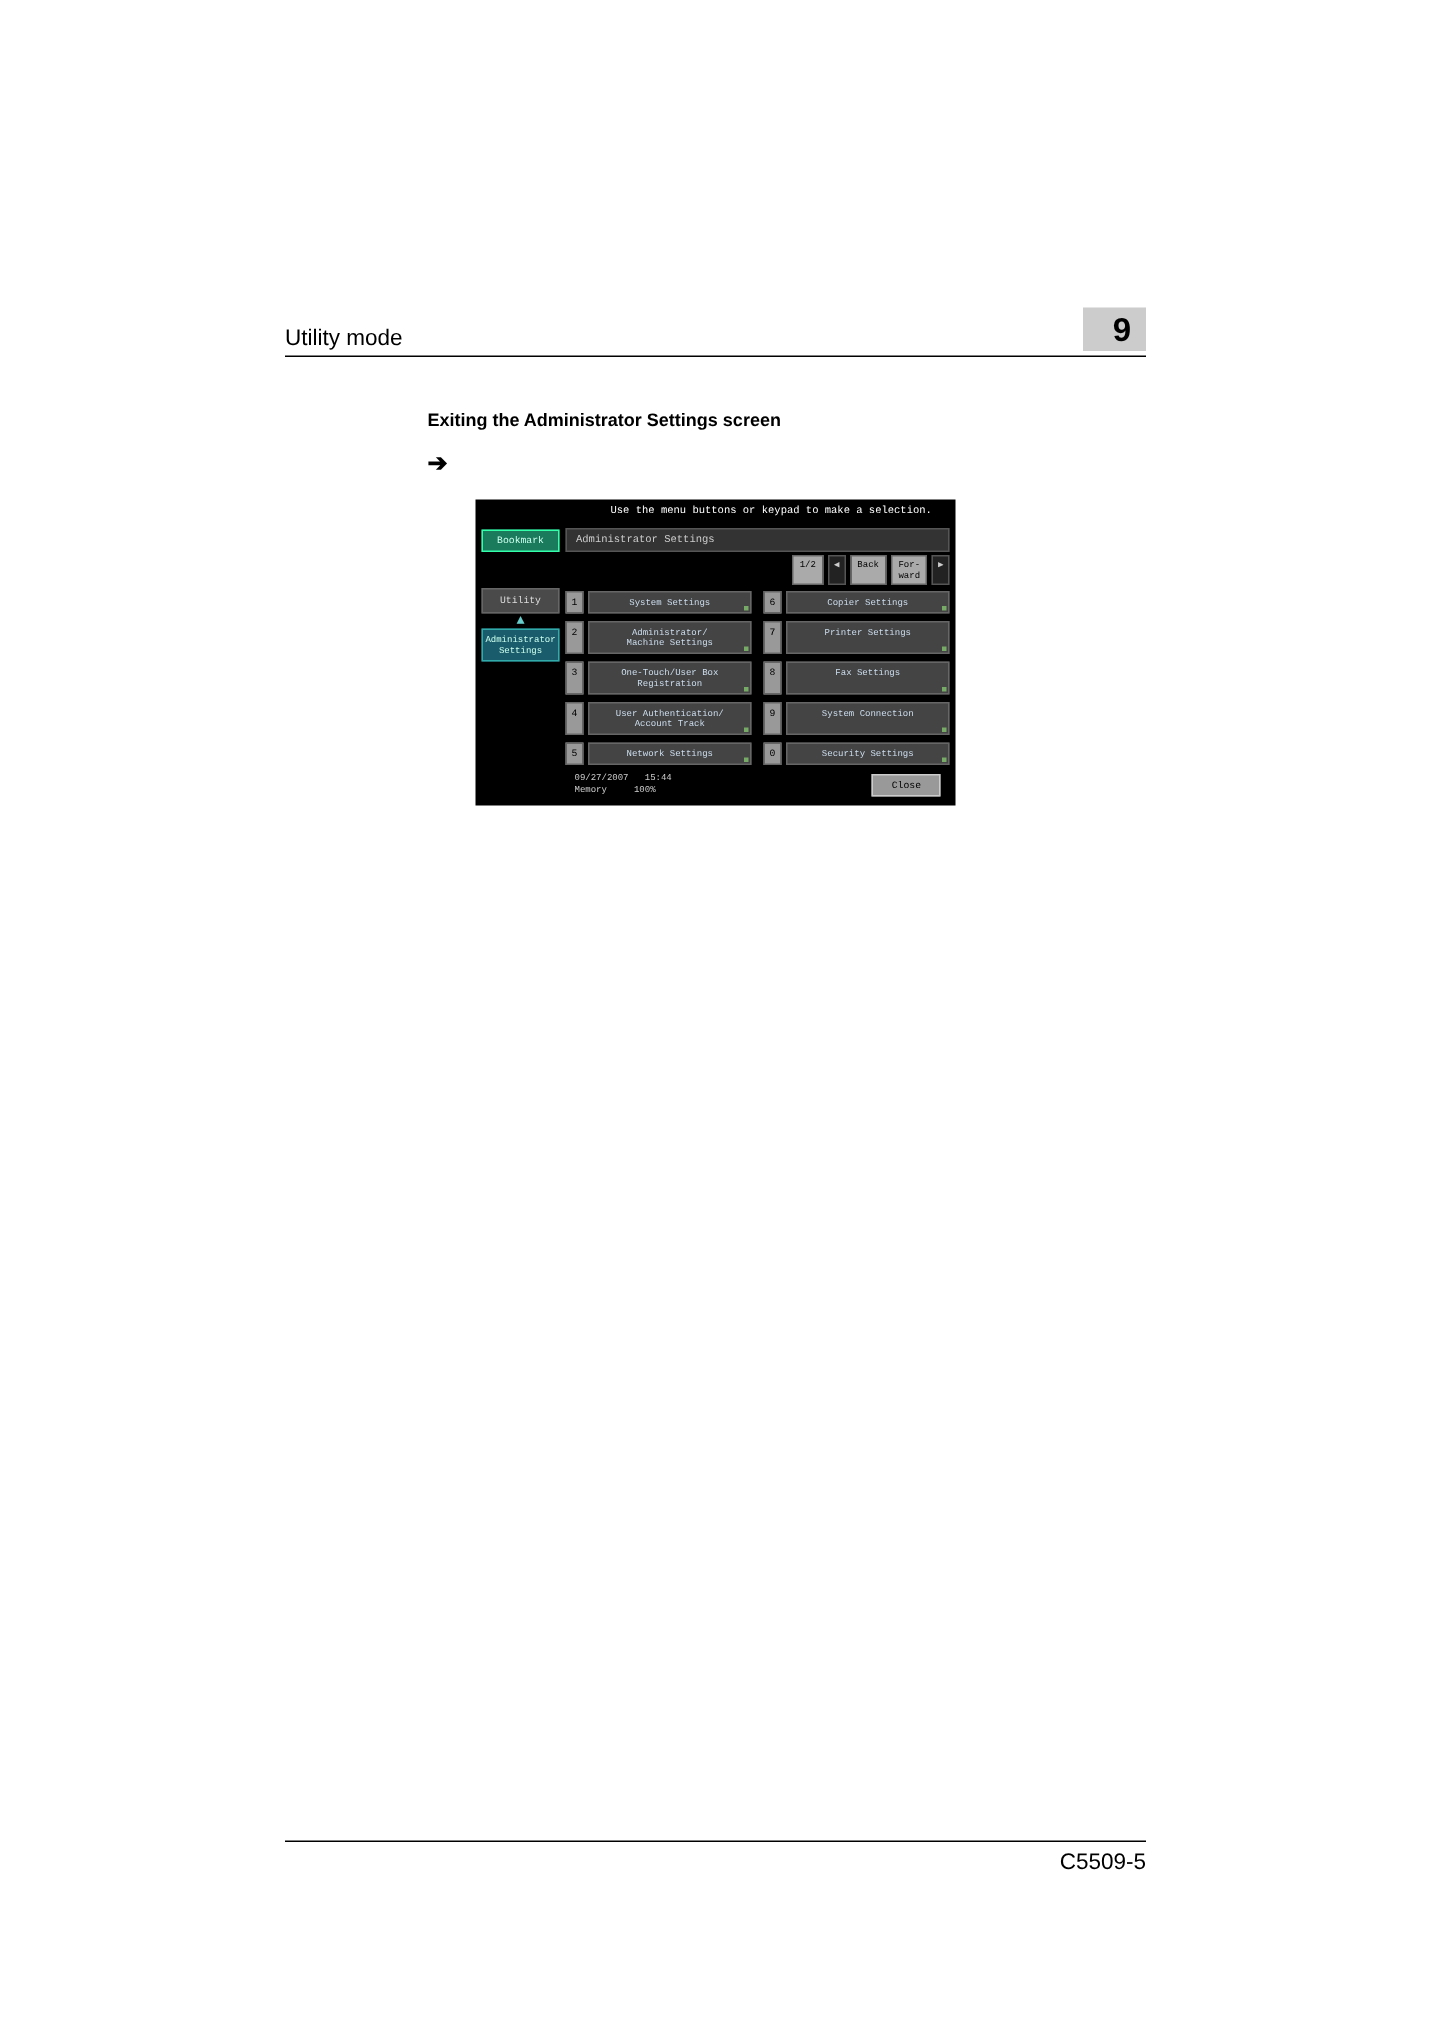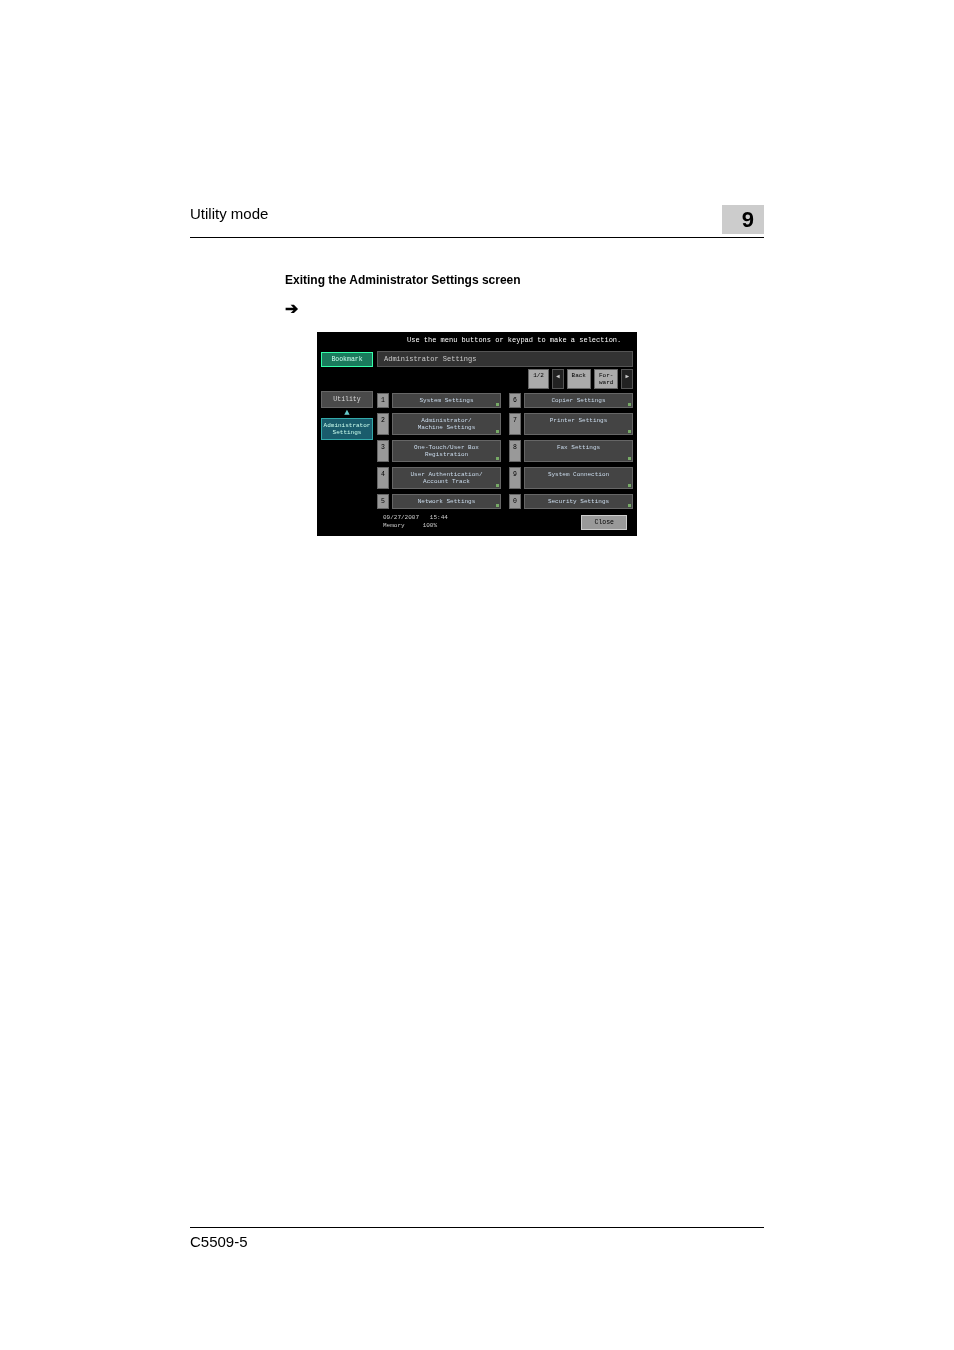--- a/index.html
+++ b/index.html
@@ -9,21 +9,21 @@
       width: 954px;
       height: 1350px;
       position: relative;
     }
     .page-content {
       padding: 205px 190px 0 190px;
     }
     .header-row {
       display: flex;
       justify-content: space-between;
-      align-items: flex-start;
+      align-items: flex-end;
       border-bottom: 1.5px solid #000;
       padding-bottom: 3px;
     }
     .header-left {
       font-size: 15px;
       color: #000;
     }
     .chapter-badge {
       background: #ccc;
       padding: 2px 10px 1px 20px;
@@ -190,21 +190,21 @@
     }
 
     .page-footer {
       position: absolute;
       left: 190px;
       right: 190px;
       bottom: 100px;
       border-top: 1.5px solid #000;
       padding-top: 5px;
       display: flex;
-      justify-content: flex-start;
+      justify-content: flex-end;
       font-size: 15px;
     }
   </style>
 </head>
 <body>
 
 <div class="page-content">
   <div class="header-row">
     <div class="header-left">Utility mode</div>
     <div class="chapter-badge">9</div>

